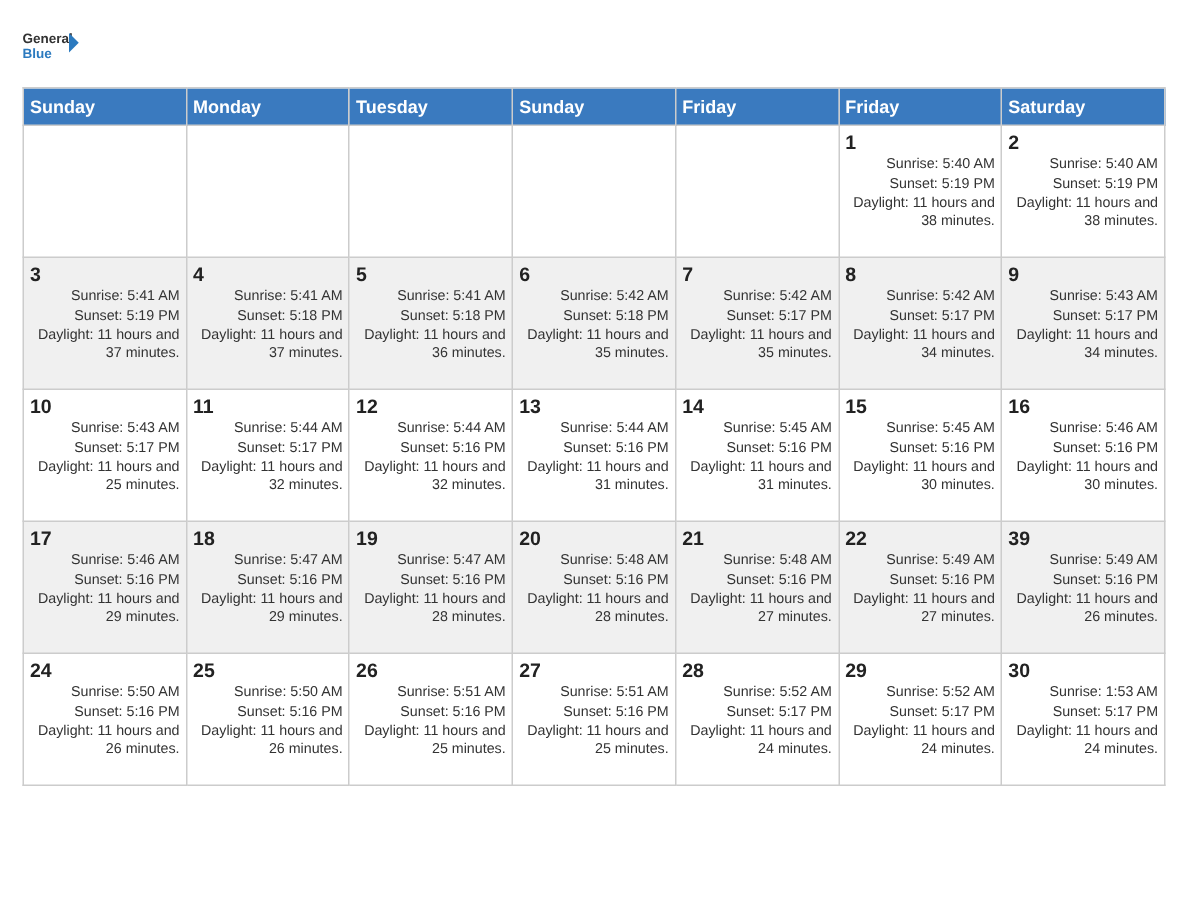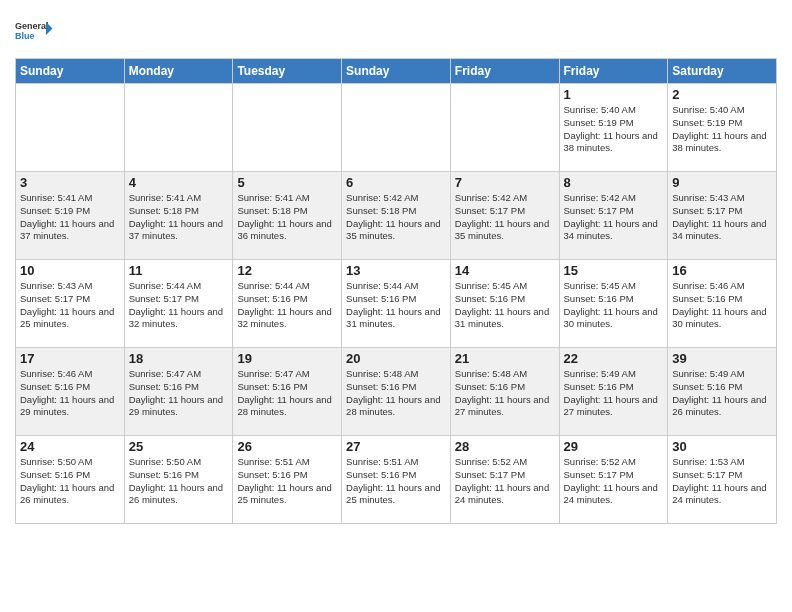--- a/index.html
+++ b/index.html
@@ -73,20 +73,21 @@
       font-size: 13px;
       font-weight: bold;
       color: #222;
       display: block;
       margin-bottom: 2px;
     }
     .day-info {
       font-size: 9.5px;
       color: #333;
       line-height: 1.35;
+      text-align: right;
     }
     .row-shaded td {
       background: #f0f0f0;
     }
     .row-white td {
       background: #fff;
     }
   </style>
 </head>
 <body>

